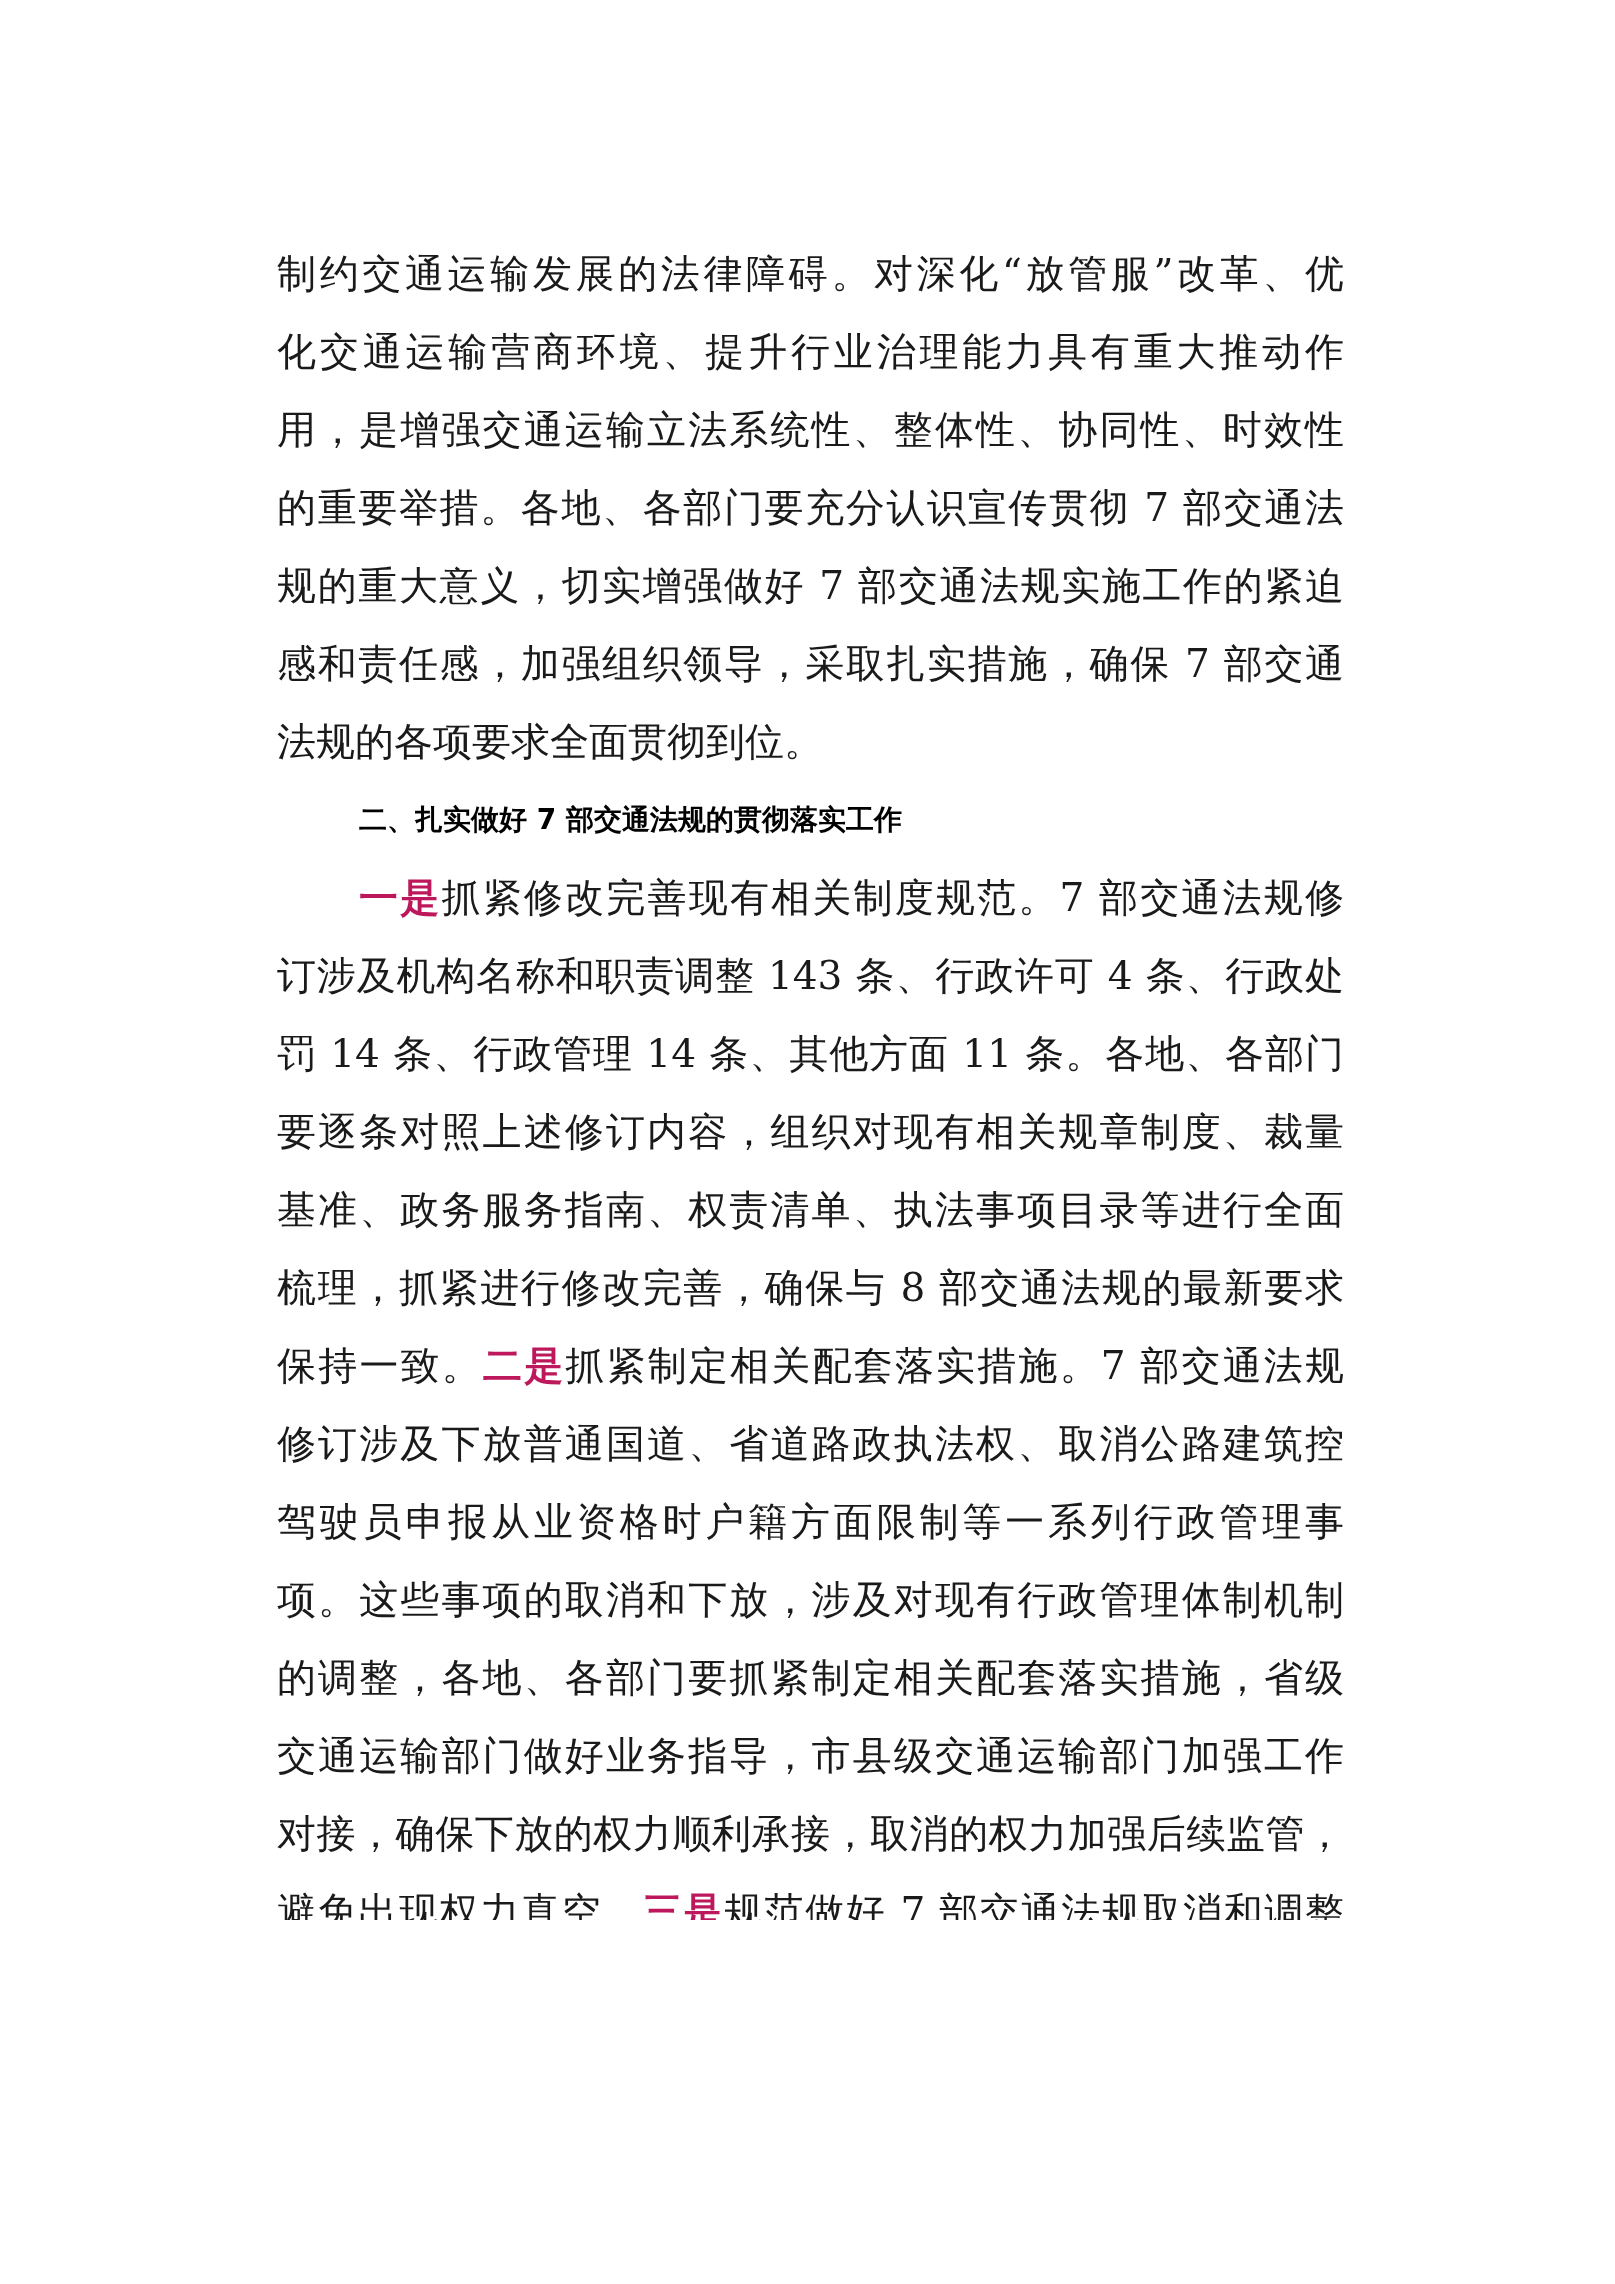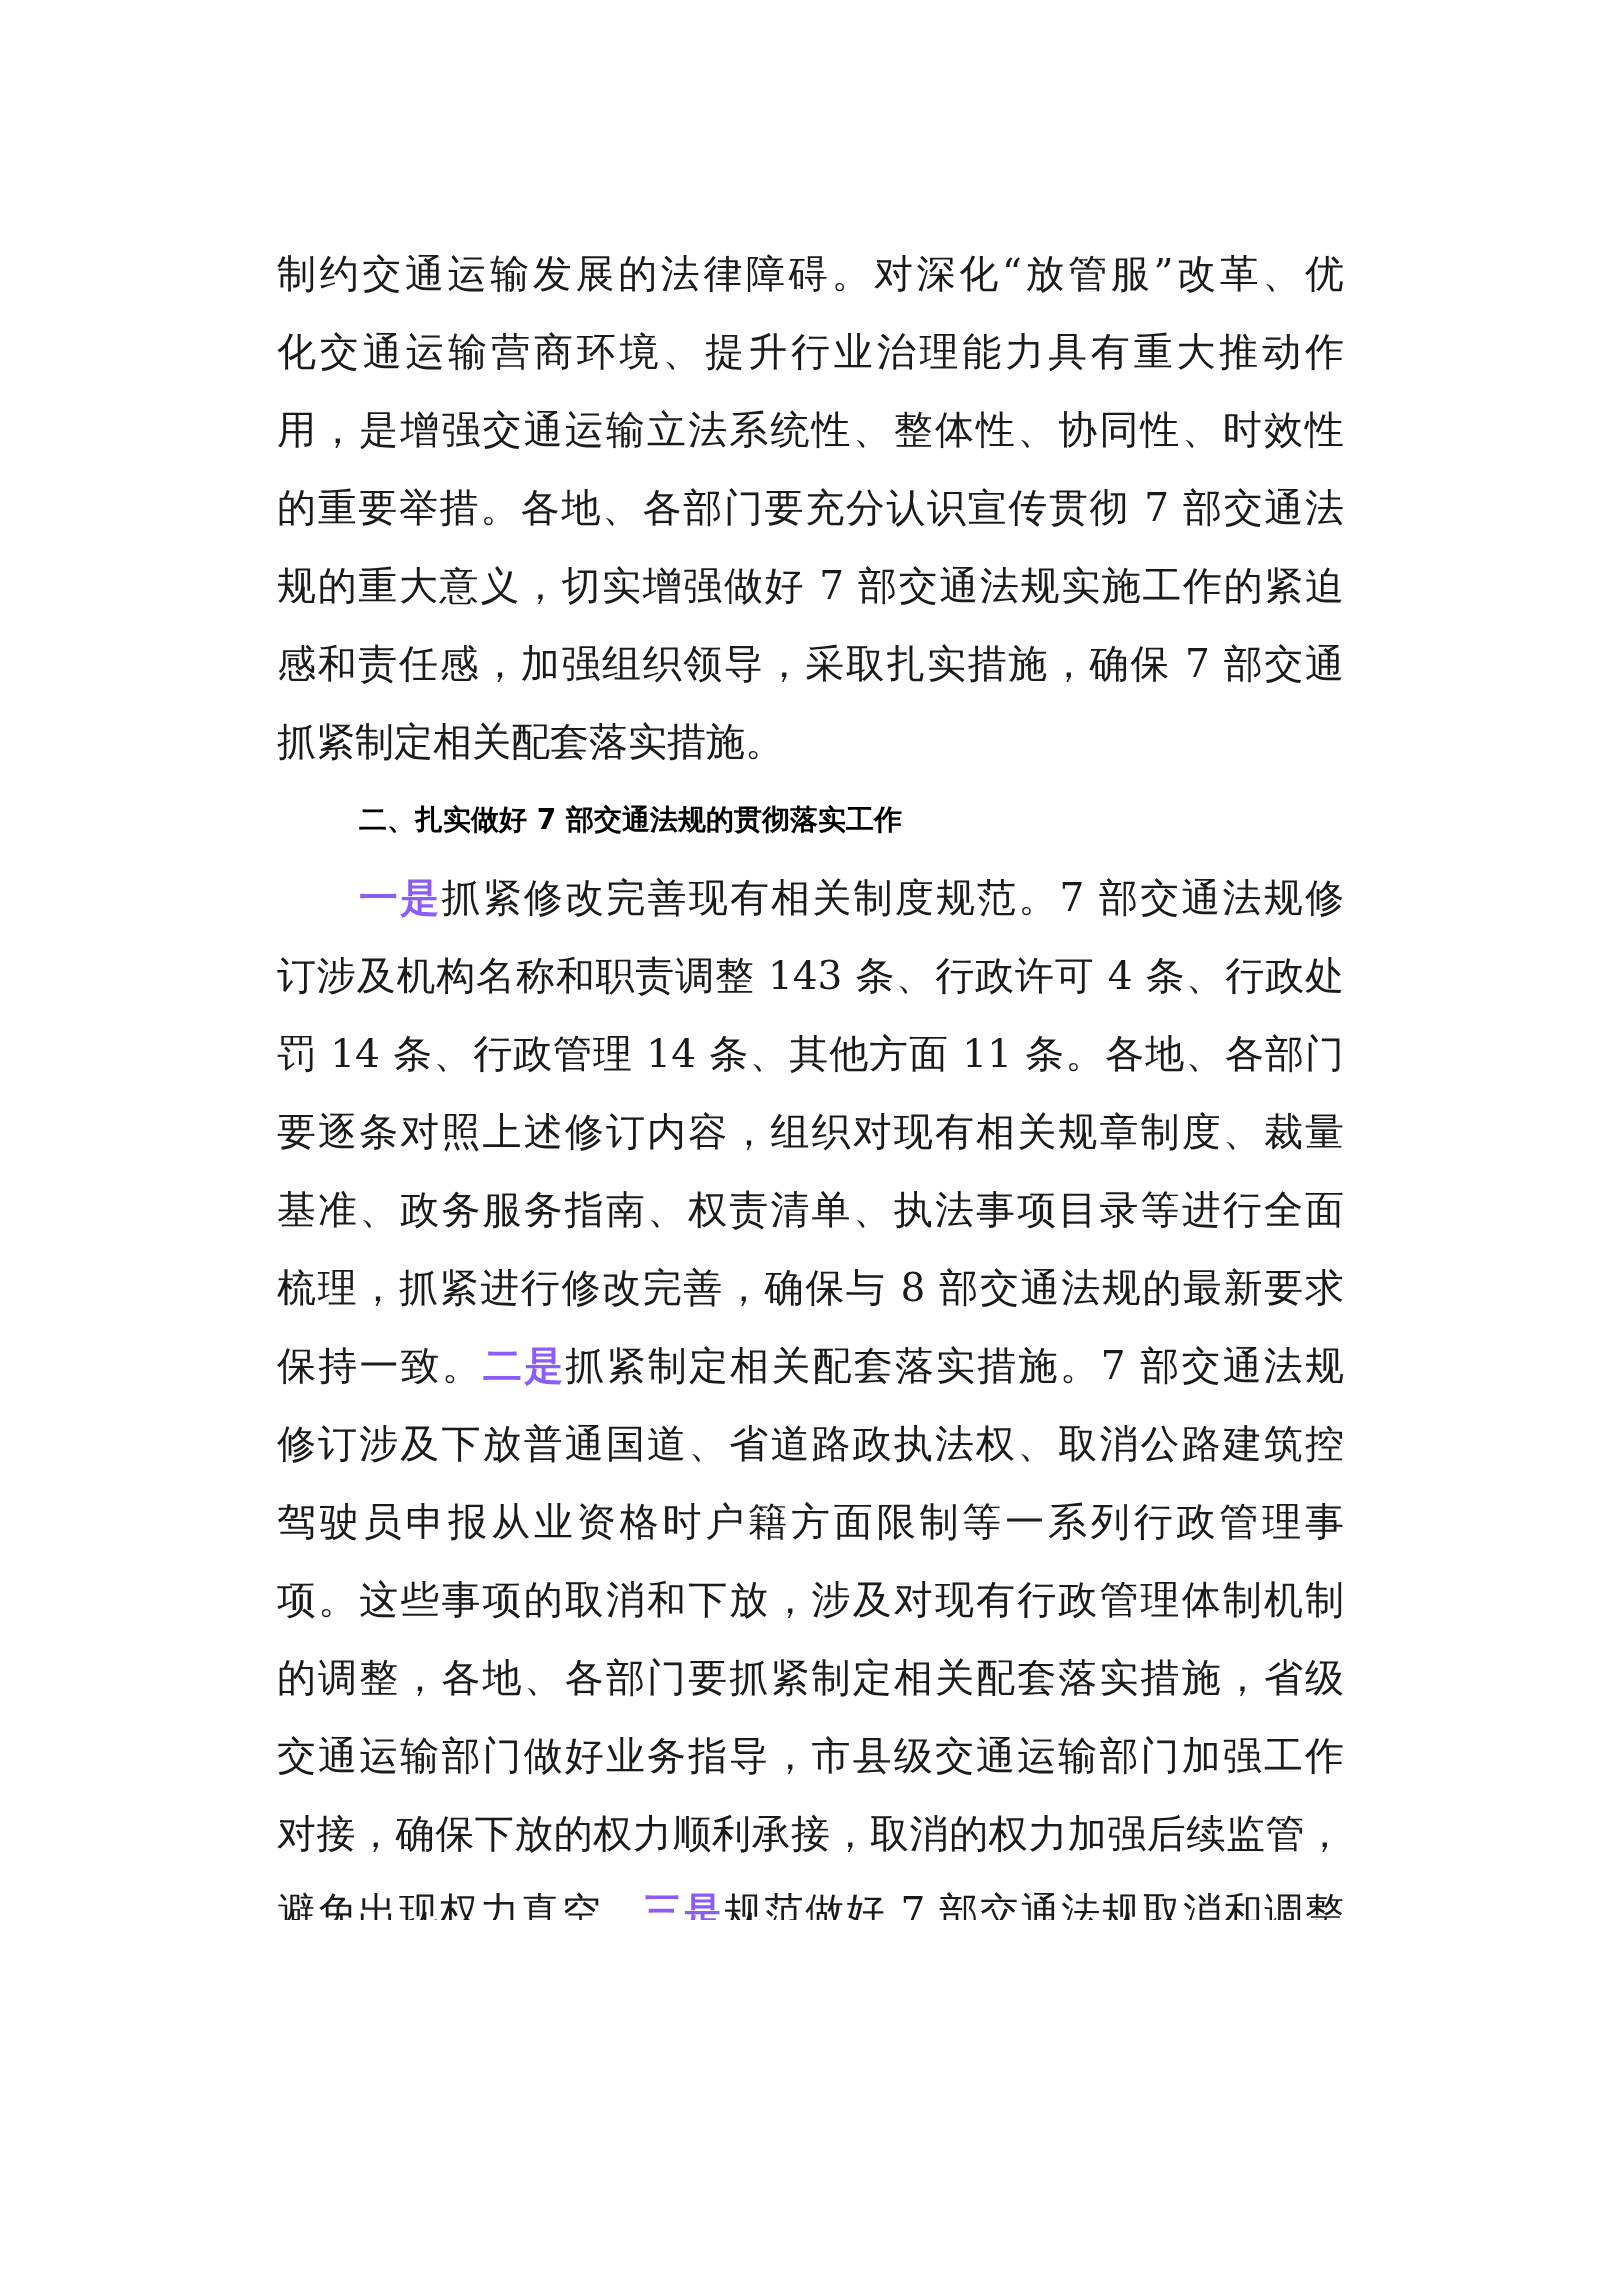--- a/index.html
+++ b/index.html
@@ -44,21 +44,21 @@
     text-align-last: left;
     text-indent: 82px;
     font-family: "DejaVu Sans", "Liberation Sans", sans-serif;
     font-weight: 700;
     font-size: 28px;
     color: #000000;
   }
   .b {
     font-family: "DejaVu Sans", "Liberation Sans", sans-serif;
     font-weight: 700;
-    color: #8b5cf6;
+    color: #be185d;
   }
   .footer {
     position: absolute;
     left: 279px;
     top: 2053px;
     height: 65px;
     line-height: 65px;
     font-size: 39px;
     letter-spacing: 3.9px;
     color: #161616;
@@ -70,21 +70,21 @@
 
 <div class="sheet">
   <div class="textblock">
 
     <div class="line"><span>制约交通运输发展的法律障碍。对深化“放管服”改革、优</span></div>
     <div class="line"><span>化交通运输营商环境、提升行业治理能力具有重大推动作</span></div>
     <div class="line"><span>用，是增强交通运输立法系统性、整体性、协同性、时效性</span></div>
     <div class="line"><span>的重要举措。各地、各部门要充分认识宣传贯彻 7 部交通法</span></div>
     <div class="line"><span>规的重大意义，切实增强做好 7 部交通法规实施工作的紧迫</span></div>
     <div class="line"><span>感和责任感，加强组织领导，采取扎实措施，确保 7 部交通</span></div>
-    <div class="line end"><span>抓紧制定相关配套落实措施。</span></div>
+    <div class="line end"><span>法规的各项要求全面贯彻到位。</span></div>
 
     <div class="line heading"><span>二、扎实做好 7 部交通法规的贯彻落实工作</span></div>
 
     <div class="line indent"><span class="b">一是</span><span>抓紧修改完善现有相关制度规范。7 部交通法规修</span></div>
     <div class="line"><span>订涉及机构名称和职责调整 143 条、行政许可 4 条、行政处</span></div>
     <div class="line"><span>罚 14 条、行政管理 14 条、其他方面 11 条。各地、各部门</span></div>
     <div class="line"><span>要逐条对照上述修订内容，组织对现有相关规章制度、裁量</span></div>
     <div class="line"><span>基准、政务服务指南、权责清单、执法事项目录等进行全面</span></div>
     <div class="line"><span>梳理，抓紧进行修改完善，确保与 8 部交通法规的最新要求</span></div>
     <div class="line"><span>保持一致。</span><span class="b">二是</span><span>抓紧制定相关配套落实措施。7 部交通法规</span></div>

